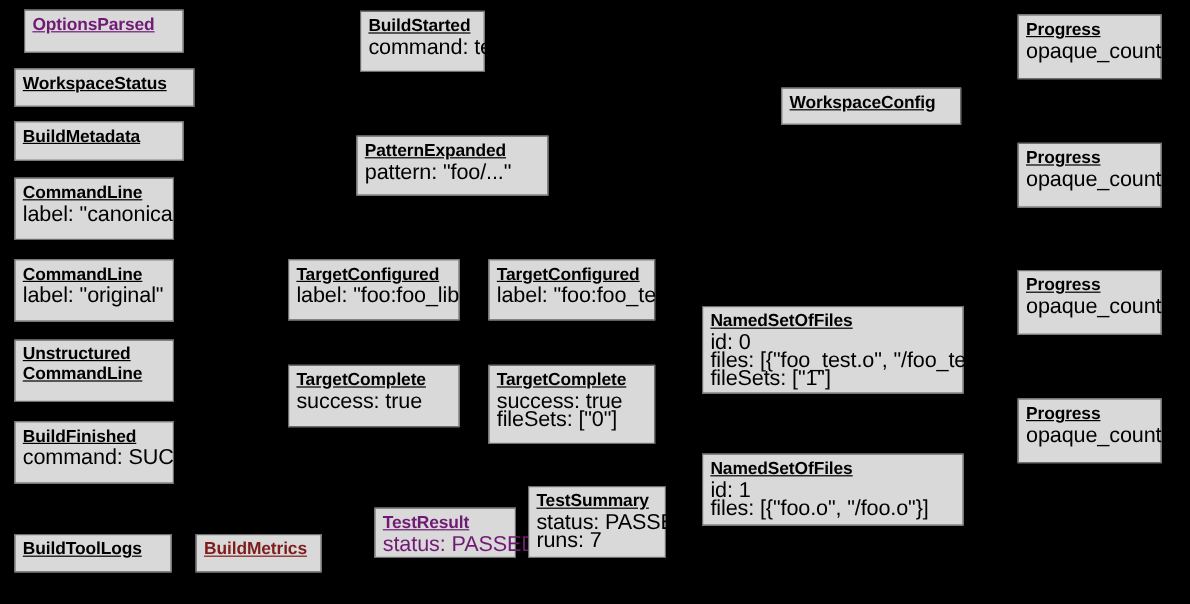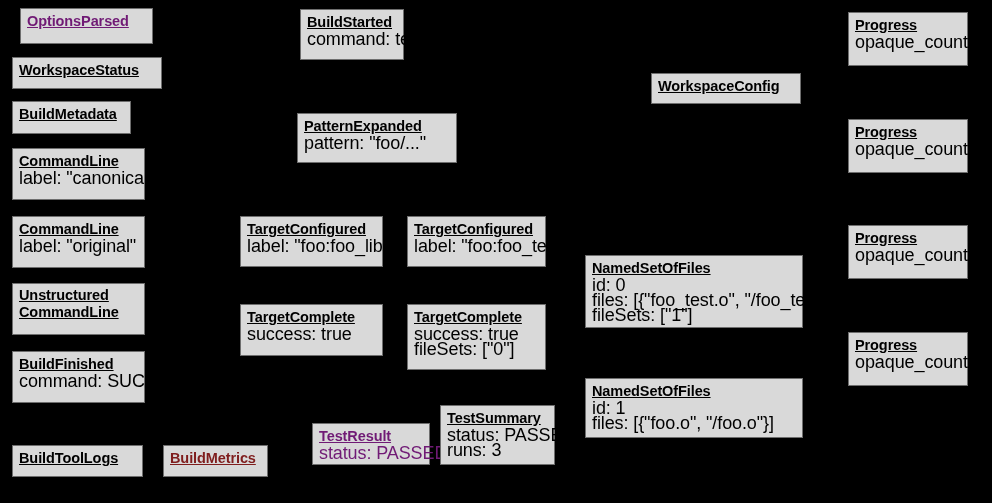--- a/index.html
+++ b/index.html
@@ -46,21 +46,21 @@
     white-space: nowrap;
     letter-spacing: -0.1px;
   }
 </style>
 </head>
 <body>
 
 <div id="canvas" style="width: 992px; height: 503px; background: rgb(0, 0, 0);">
     <div class="node" style="left: 20px; top: 8px; width: 133px; height: 36px; background: rgb(217, 217, 217); border-color: rgb(110, 110, 110); color: #701a75;"><span class="node-title">OptionsParsed</span></div>
     <div class="node" style="left: 12px; top: 57px; width: 150px; height: 32px; background: rgb(217, 217, 217); border-color: rgb(110, 110, 110); color: #000000;"><span class="node-title">WorkspaceStatus</span></div>
-    <div class="node" style="left: 12px; top: 101px; width: 119px; height: 33px; background: rgb(217, 217, 217); border-color: rgb(110, 110, 110); color: rgb(0, 0, 0);"><span class="node-title">BuildMetadata</span></div>
+    <div class="node" style="left: 12px; top: 101px; width: 141px; height: 33px; background: rgb(217, 217, 217); border-color: rgb(110, 110, 110); color: rgb(0, 0, 0);"><span class="node-title">BuildMetadata</span></div>
     <div class="node" style="left: 12px; top: 148px; width: 133px; height: 52px; background: rgb(217, 217, 217); border-color: rgb(110, 110, 110); color: rgb(0, 0, 0);"><span class="node-title">CommandLine</span><div class="node-fields">
         <div class="field">label: "canonical"</div>
       </div></div>
     <div class="node" style="left: 12px; top: 216px; width: 133px; height: 52px; background: rgb(217, 217, 217); border-color: rgb(110, 110, 110); color: rgb(0, 0, 0);"><span class="node-title">CommandLine</span><div class="node-fields">
         <div class="field">label: "original"</div>
       </div></div>
     <div class="node" style="left: 12px; top: 283px; width: 133px; height: 52px; background: rgb(217, 217, 217); border-color: rgb(110, 110, 110); color: rgb(0, 0, 0);"><span class="node-title wrap">Unstructured CommandLine</span></div>
     <div class="node" style="left: 12px; top: 351px; width: 133px; height: 52px; background: rgb(217, 217, 217); border-color: rgb(110, 110, 110); color: rgb(0, 0, 0);"><span class="node-title">BuildFinished</span><div class="node-fields">
         <div class="field">command: SUCCESS</div>
       </div></div>
@@ -83,21 +83,21 @@
       </div></div>
     <div class="node" style="left: 407px; top: 304px; width: 139px; height: 66px; background: rgb(217, 217, 217); border-color: rgb(110, 110, 110); color: rgb(0, 0, 0);"><span class="node-title">TargetComplete</span><div class="node-fields">
         <div class="field">success: true</div>
         <div class="field">fileSets: ["0"]</div>
       </div></div>
     <div class="node" style="left: 312px; top: 423px; width: 118px; height: 42px; background: rgb(217, 217, 217); border-color: rgb(110, 110, 110); color: #701a75;"><span class="node-title">TestResult</span><div class="node-fields">
         <div class="field">status: PASSED</div>
       </div></div>
     <div class="node" style="left: 440px; top: 405px; width: 115px; height: 60px; background: rgb(217, 217, 217); border-color: rgb(110, 110, 110); color: rgb(0, 0, 0);"><span class="node-title">TestSummary</span><div class="node-fields">
         <div class="field">status: PASSED</div>
-        <div class="field">runs: 3</div>
+        <div class="field">runs: 7</div>
       </div></div>
     <div class="node" style="left: 651px; top: 73px; width: 150px; height: 31px; background: rgb(217, 217, 217); border-color: rgb(110, 110, 110); color: rgb(0, 0, 0);"><span class="node-title">WorkspaceConfig</span></div>
     <div class="node" style="left: 585px; top: 255px; width: 218px; height: 73px; background: rgb(217, 217, 217); border-color: rgb(110, 110, 110); color: rgb(0, 0, 0);"><span class="node-title">NamedSetOfFiles</span><div class="node-fields">
         <div class="field">id: 0</div>
         <div class="field">files: [{"foo_test.o", "/foo_test.o"}]</div>
         <div class="field">fileSets: ["1"]</div>
       </div></div>
     <div class="node" style="left: 585px; top: 378px; width: 218px; height: 60px; background: rgb(217, 217, 217); border-color: rgb(110, 110, 110); color: rgb(0, 0, 0);"><span class="node-title">NamedSetOfFiles</span><div class="node-fields">
         <div class="field">id: 1</div>
         <div class="field">files: [{"foo.o", "/foo.o"}]</div>

